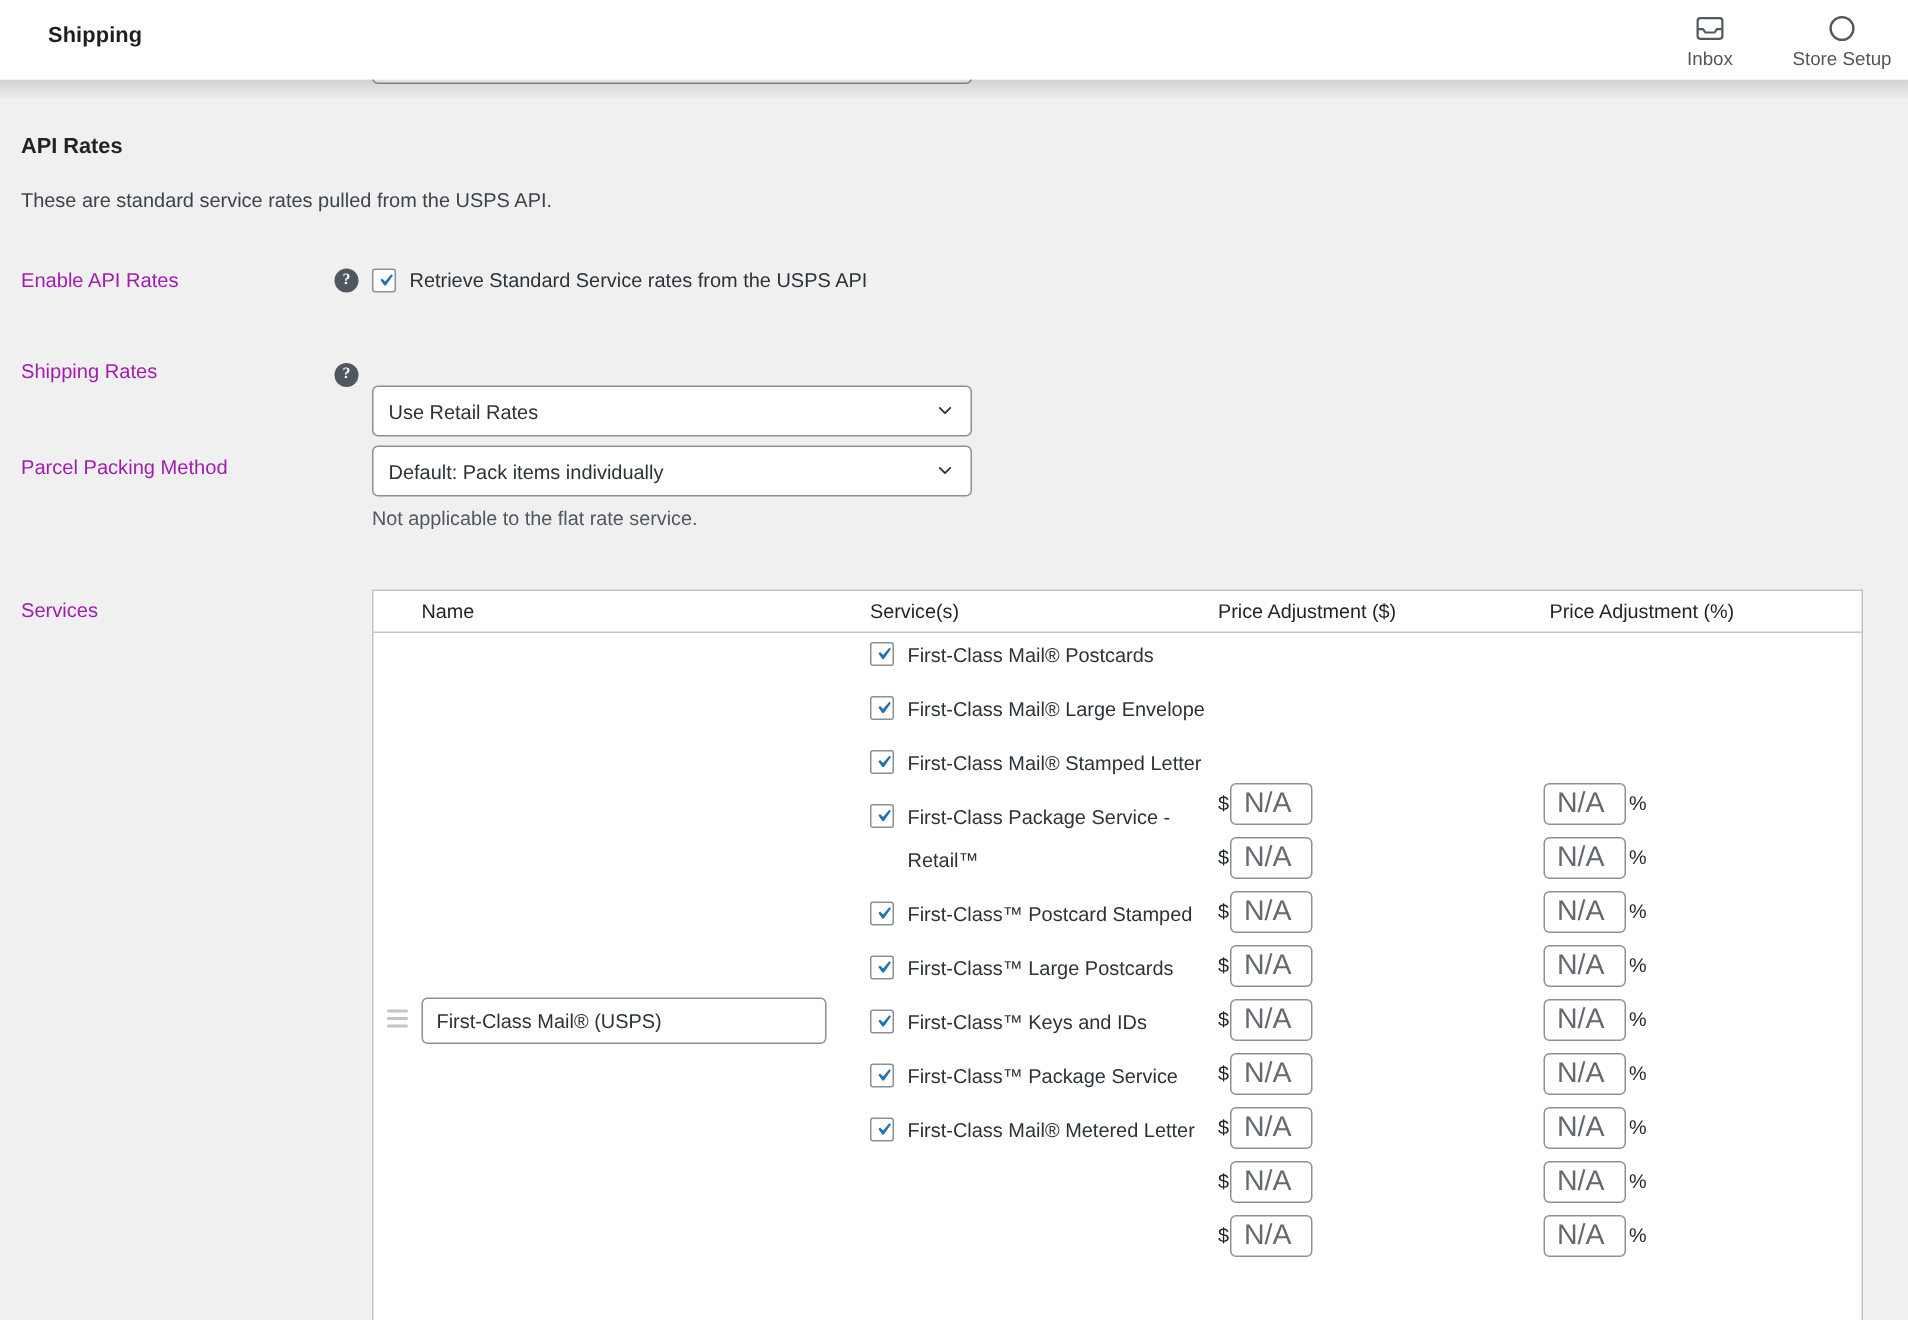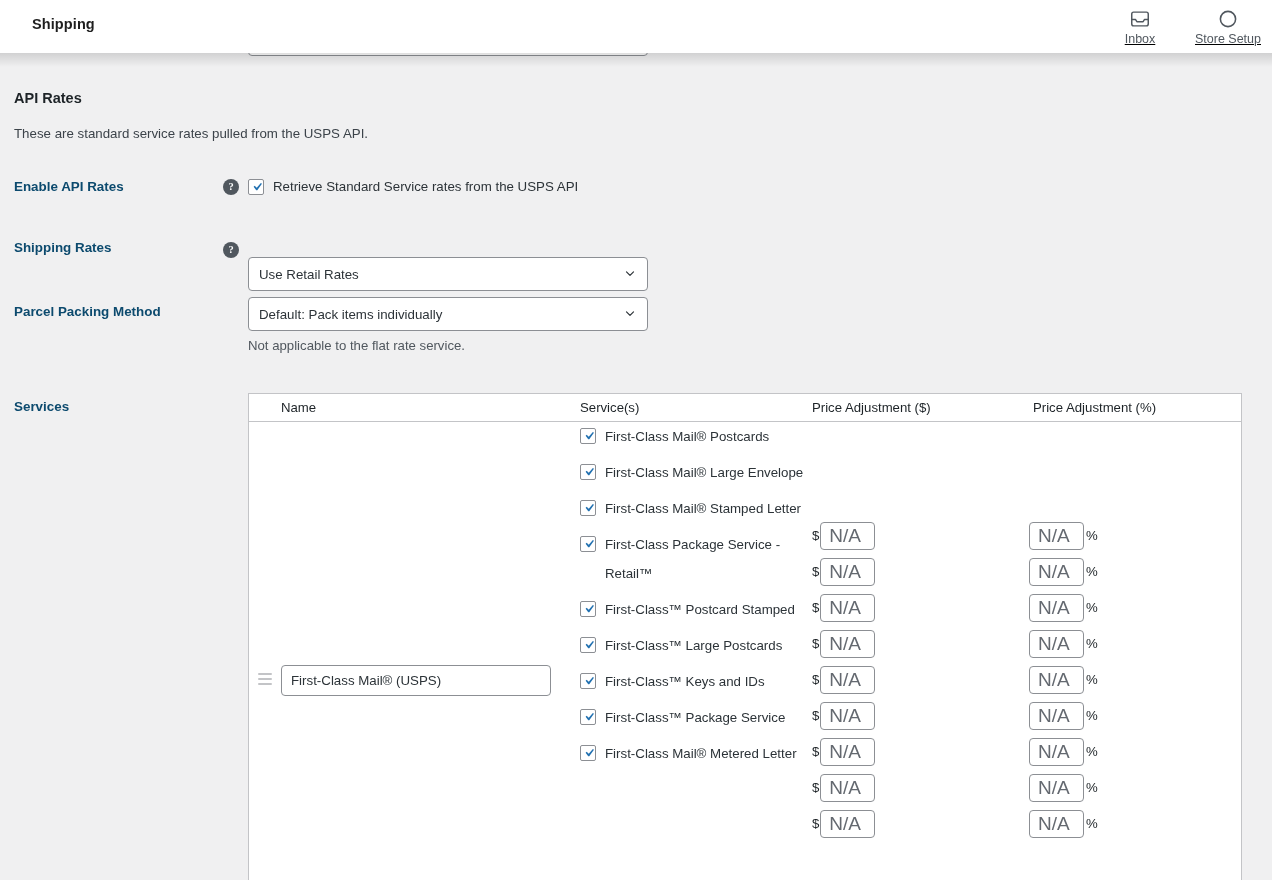--- a/index.html
+++ b/index.html
@@ -58,21 +58,20 @@
     font-weight: 700;
     color: #1e1e1e;
     letter-spacing: .1px;
   }
   .header-actions {
     position: absolute;
     right: 0px; top: 0;
     height: 53px;
     display: flex;
     align-items: flex-start;
-    text-decoration: underline;
   }
   .hdr-btn {
     width: 88px;
     height: 53px;
     display: flex;
     flex-direction: column;
     align-items: center;
     justify-content: center;
     gap: 3px;
     cursor: pointer;
@@ -98,22 +97,22 @@
     left: 14px; top: 126px;
     font-size: 13.3px;
     color: #3c434a;
   }
 
   
   .row-label {
     position: absolute;
     left: 14px;
     font-size: 13.4px;
-    font-weight: 700;
-    color: #0c4a6e;
+    font-weight: 400;
+    color: #a21caf;
   }
 
   .helptip {
     position: absolute;
     width: 16px; height: 16px;
     border-radius: 50%;
     background: #50575e;
     color: #fff;
     font-size: 10.5px;
     font-weight: 700;

